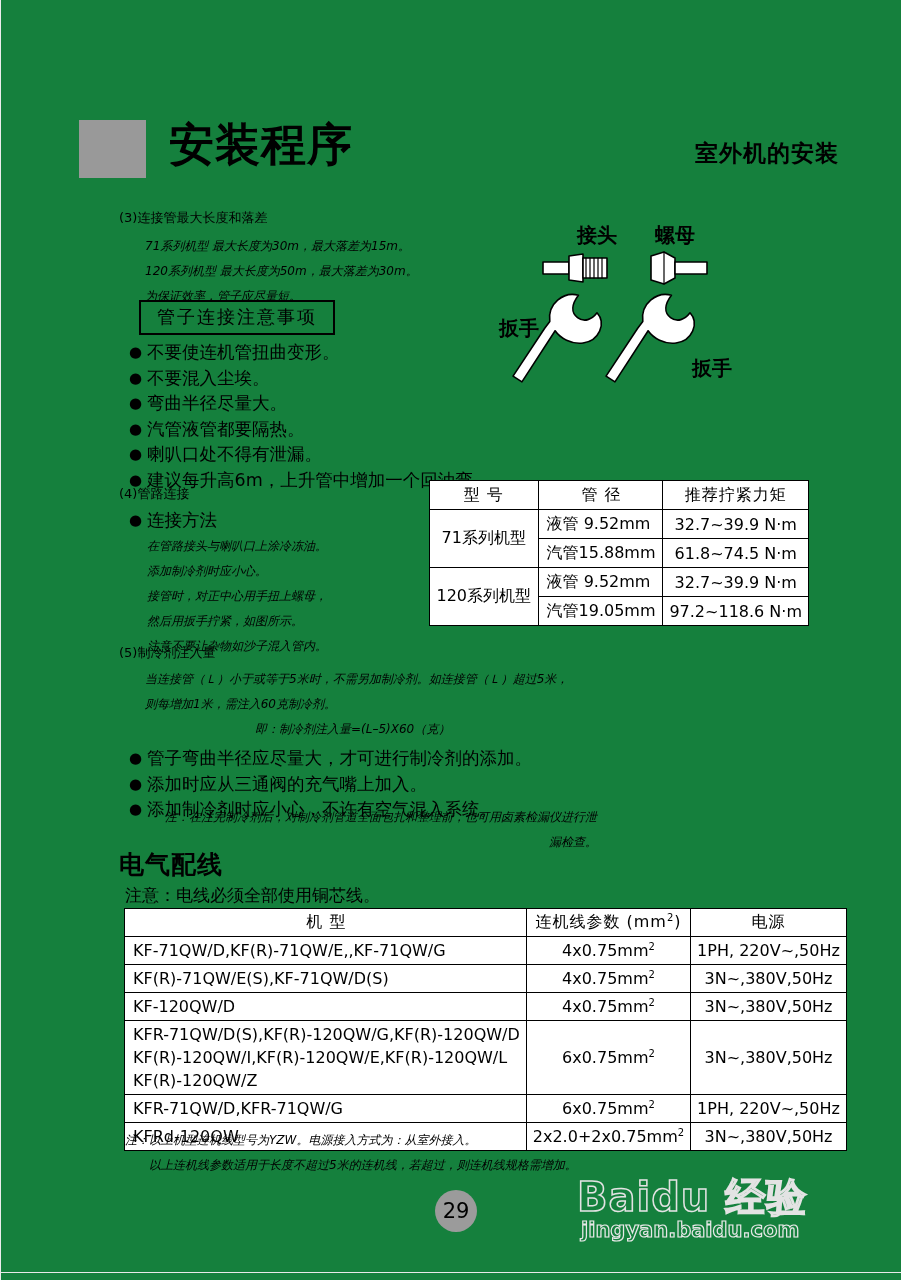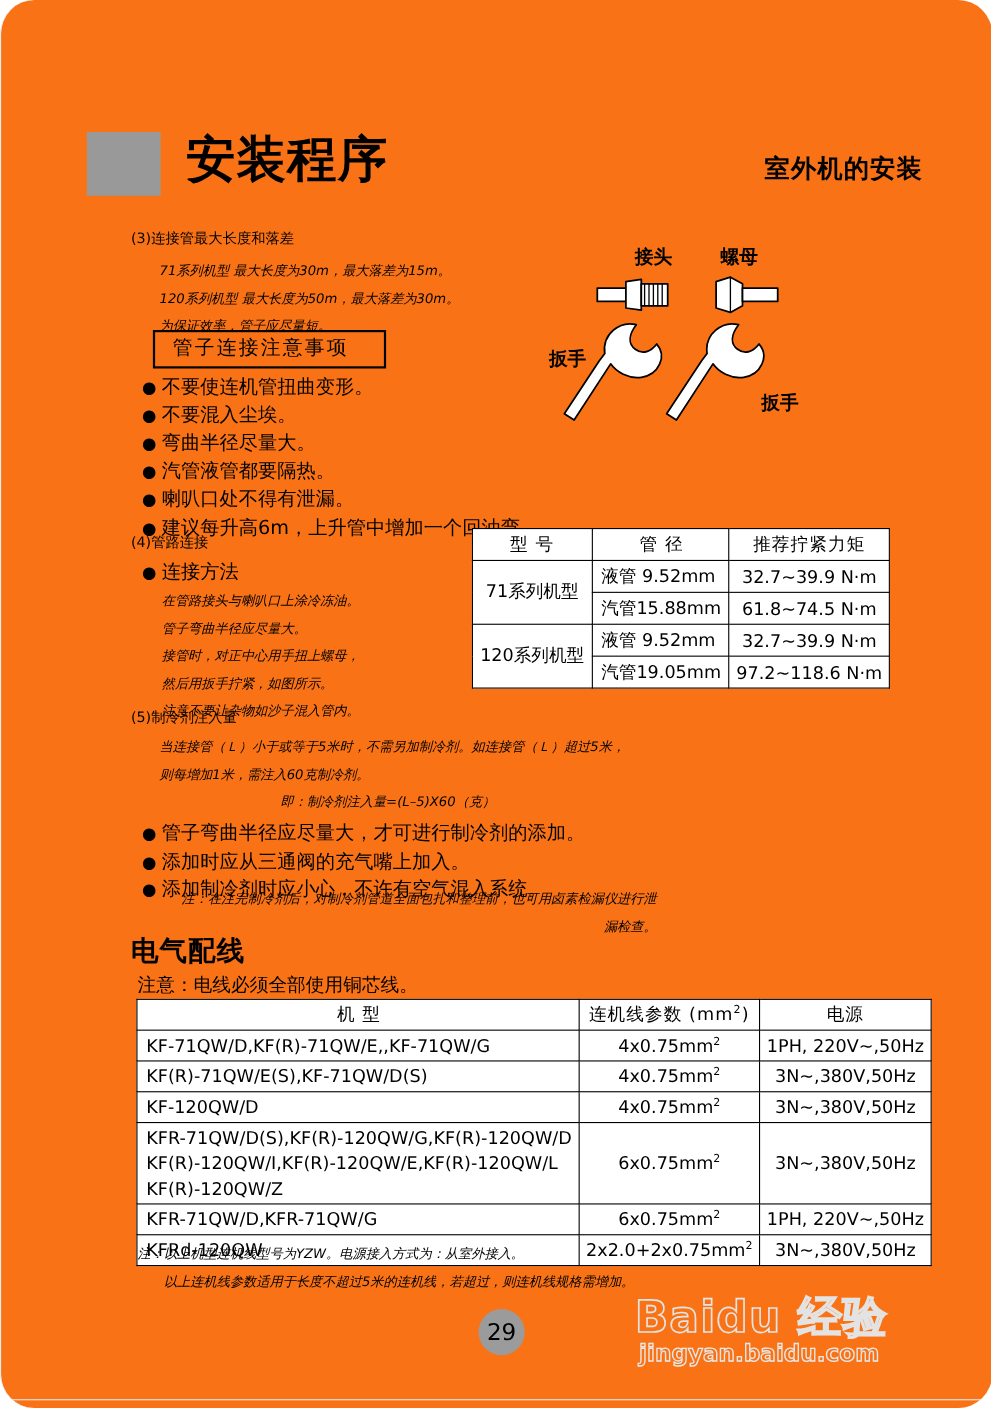--- a/index.html
+++ b/index.html
@@ -8,24 +8,23 @@
     background: #ffffff;
   }
   body {
     font-family: "DejaVu Sans", "Liberation Sans", sans-serif;
     color: #000000;
   }
   #page {
     position: relative;
     width: 901px;
     height: 1280px;
-    background: #f97316;
+    background: #15803d;
     overflow: hidden;
     border-left: 1px solid #ececec;
-    border-radius: 31px;
   }
 
   
   #header-block {
     position: absolute;
     left: 78px;
     top: 118px;
     width: 760px;
     height: 70px;
   }
@@ -77,39 +76,39 @@
     text-align: left;
     font-size: 15px;
     line-height: 25.5px;
   }
 
   
   #pipe-note-box {
     position: absolute;
     left: 138px;
     top: 300px;
-    padding: 3px 32px 4px 16px;
+    padding: 3px 16px 4px 16px;
     border: 2px solid #000;
     font-size: 18px;
     line-height: 24px;
     letter-spacing: 2px;
     white-space: nowrap;
   }
 
   
   #illustration {
     position: absolute;
     left: 498px;
     top: 222px;
     width: 300px;
     height: 170px;
   }
   .ill-label {
     position: absolute;
-    font-size: 17px;
+    font-size: 20px;
     font-weight: bold;
     white-space: nowrap;
   }
 
   
   table.doc-table {
     border-collapse: collapse;
     font-size: 16px;
     background: #ffffff;
   }
@@ -309,21 +308,21 @@
 
   <div class="abs head-l" style="left:118px; top:481px;">(4)管路连接</div>
 
   <div class="abs" style="left:128px; top:508px;">
     <div class="bullet-row">
       <span class="dot">●</span>
       <span>连接方法</span>
     </div>
     <div style="padding-left:18px;">
       <div class="t17 nw">在管路接头与喇叭口上涂冷冻油。</div>
-      <div class="t17 nw">管子弯曲半径应尽量大。</div>
+      <div class="t17 nw">添加制冷剂时应小心。</div>
       <div class="t17 nw">接管时，对正中心用手扭上螺母，</div>
       <div class="t17 nw">然后用扳手拧紧，如图所示。</div>
       <div class="t17 nw">注意不要让杂物如沙子混入管内。</div>
     </div>
   </div>
 
   <div id="torque-table-wrap">
     <table id="torque-table" class="doc-table">
       <thead>
         <tr>

